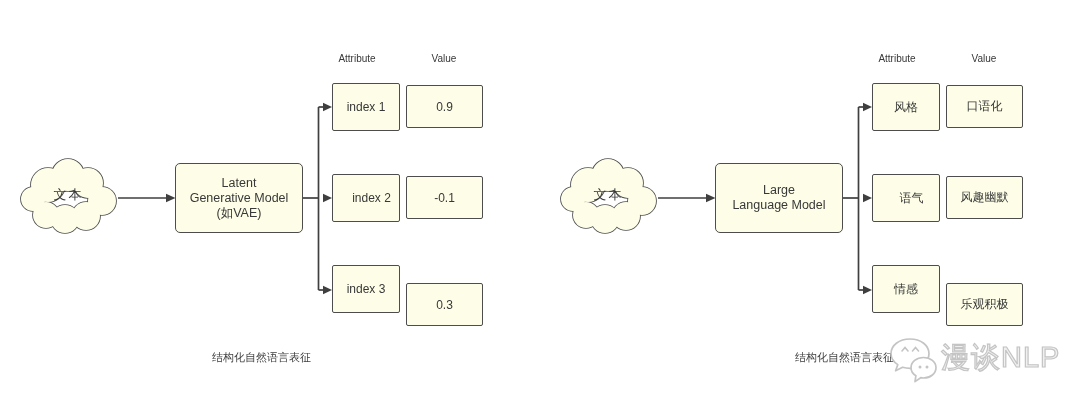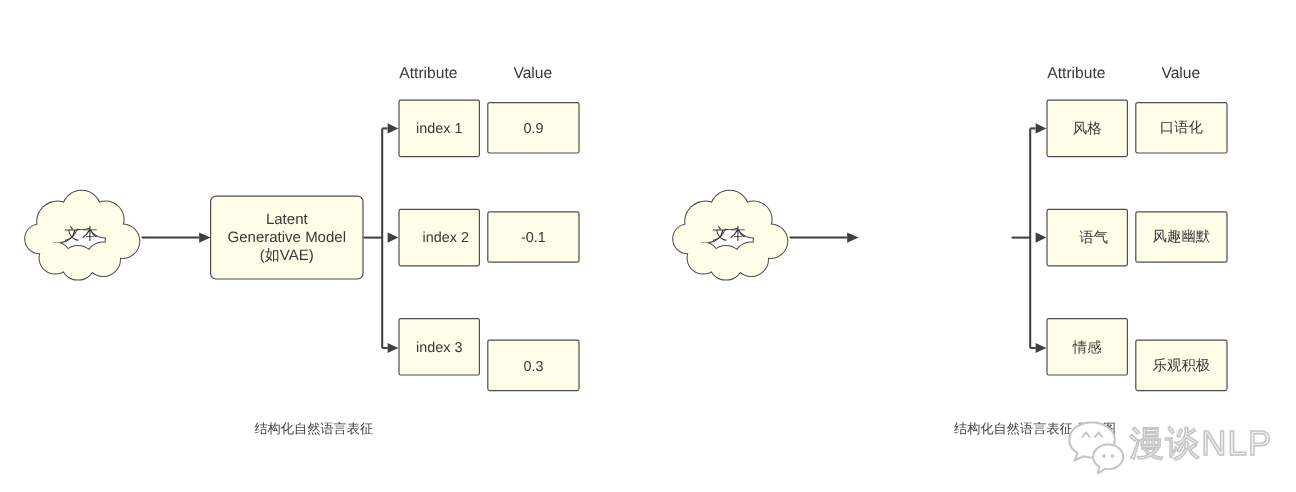--- a/index.html
+++ b/index.html
@@ -18,32 +18,32 @@
   .diagram{position:absolute;top:0;width:540px;height:410px;}
   #diagram-latent{left:0;}
   #diagram-llm{left:540px;}
   .connector-layer{position:absolute;left:0;top:0;width:540px;height:410px;}
   .cloud-s{fill:none;stroke:var(--node-border);stroke-width:1.7;}
   .cloud-f{fill:var(--node-fill);stroke:none;}
   .conn{stroke:var(--connector);stroke-width:1.7;fill:none;}
   .head{fill:var(--connector);stroke:none;}
   .cloud-label{position:absolute;left:20px;top:155px;width:97px;height:80px;display:flex;align-items:center;justify-content:center;font-size:13px;color:var(--text);letter-spacing:2px;}
   .model-box{position:absolute;left:175px;top:163px;width:128px;height:70px;background:var(--node-fill);border:1.5px solid var(--node-border);border-radius:5px;display:flex;flex-direction:column;align-items:center;justify-content:center;font-size:12.5px;line-height:15px;color:var(--text);text-align:center;}
-  .col-header{position:absolute;top:53px;width:100px;text-align:center;font-size:13px;color:var(--text);}
+  .col-header{position:absolute;top:53px;width:100px;text-align:center;font-size:10px;color:var(--text);}
   .attr-header{left:307px;}
   .value-header{left:394px;}
   .abox{position:absolute;left:332px;width:68px;height:48px;}
   .vbox{position:absolute;left:406px;width:77px;height:43px;}
   .node{background:var(--node-fill);border:1.5px solid var(--node-border);border-radius:2px;display:flex;align-items:center;justify-content:center;font-size:12px;color:var(--text);text-align:center;}
   .abox.r0{top:83px;}  .abox.r1{top:174px;padding-left:11px;}  .abox.r2{top:265px;text-align:right;}
   .vbox.r0{top:85px;}  .vbox.r1{top:176px;}  .vbox.r2{top:267px;margin-top:16px;}
   .caption{position:absolute;top:350px;font-size:11px;color:var(--muted-text);white-space:nowrap;}
   #diagram-latent .caption{left:212px;}
   #diagram-llm .caption{left:255px;}
-  .watermark{position:absolute;left:889px;top:349px;width:190px;height:55px;pointer-events:none;}
+  .watermark{position:absolute;left:889px;top:336px;width:190px;height:55px;pointer-events:none;}
   .wm-logo{position:absolute;left:0;top:0;}
   .wm-bubble{fill:#FFFFFF;stroke:var(--watermark);stroke-width:1.7;stroke-linejoin:round;}
   .wm-eye-stroke{fill:none;stroke:var(--watermark);stroke-width:1.6;stroke-linecap:round;}
   .wm-eye-dot{fill:var(--watermark);}
   .wm-text{position:absolute;left:52px;top:6px;font-size:29px;line-height:30px;letter-spacing:1px;color:#F0F0F0;-webkit-text-stroke:1.2px var(--watermark);white-space:nowrap;}
 </style>
 </head>
 <body>
 
 <div class="canvas">
@@ -143,20 +143,25 @@
         <line class="conn" x1="318.5" y1="107" x2="323" y2="107"></line>
         <line class="conn" x1="318.5" y1="290" x2="323" y2="290"></line>
         <polygon class="head" points="323,102.8 332,107 323,111.2"></polygon>
         <polygon class="head" points="323,193.8 332,198 323,202.2"></polygon>
         <polygon class="head" points="323,285.8 332,290 323,294.2"></polygon>
       </g>
     </svg>
 
     <div class="cloud-label">文本</div>
 
+    <div class="model-box">
+      <div>Large</div>
+      <div>Language Model</div>
+      <div></div>
+    </div>
 
     <div class="col-header attr-header">Attribute</div>
     <div class="col-header value-header">Value</div>
 
     <div class="abox r0 node">风格</div>
     <div class="abox r1 node">语气</div>
     <div class="abox r2 node">情感</div>
 
     <div class="vbox r0 node">口语化</div>
     <div class="vbox r1 node">风趣幽默</div>

